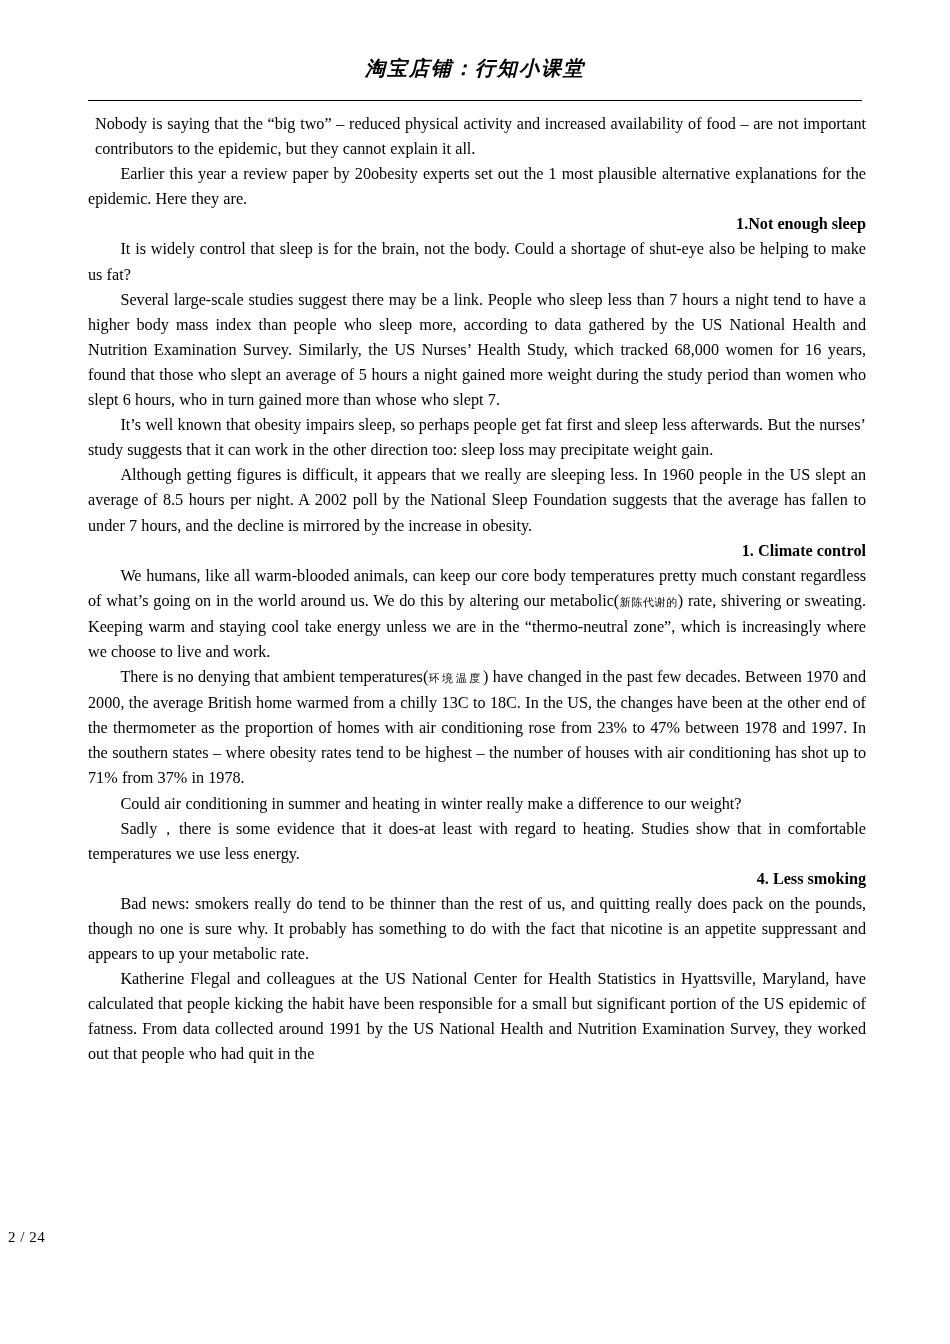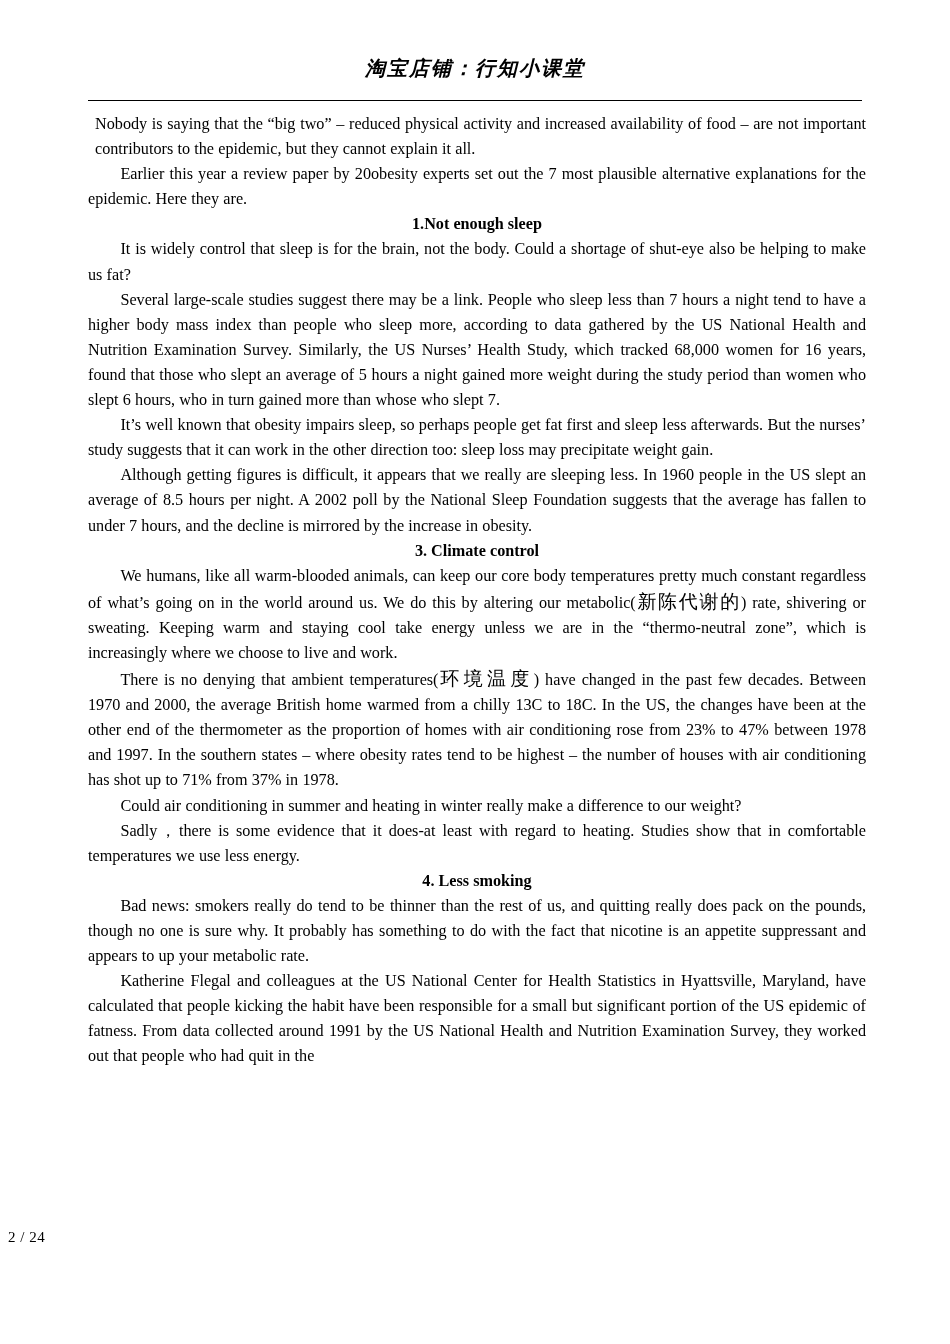--- a/index.html
+++ b/index.html
@@ -70,27 +70,27 @@
   p.para.noindent {
     text-indent: 0;
     margin-left: 7px;
   }
 
   h2.heading {
     margin: 0;
     font-size: 16.2px;
     line-height: 25.1px;
     font-weight: 700;
-    text-align: center;
+    text-align: right;
     text-indent: 0;
   }
 
   .cn {
     font-family: "DejaVu Sans", "Liberation Sans", sans-serif;
-    font-size: 19px;
+    font-size: 11px;
   }
   .cn.spaced {
     letter-spacing: 2.6px;
   }
 
   
   .footer {
     position: absolute;
     left: 8px;
     top: 1228px;
@@ -108,27 +108,27 @@
 
 <div class="page">
 
   <div class="header">
     <div class="header-title">淘宝店铺：行知小课堂</div>
   </div>
   <div class="header-rule"></div>
 
   <div class="content">
       <p class="para noindent" id="para-intro-1">Nobody is saying that the “big two” – reduced physical activity and increased availability of food – are not important contributors to the epidemic, but they cannot explain it all.</p>
-      <p class="para" id="para-intro-2">Earlier this year a review paper by 20obesity experts set out the 7 most plausible alternative explanations for the epidemic. Here they are.</p>
+      <p class="para" id="para-intro-2">Earlier this year a review paper by 20obesity experts set out the 1 most plausible alternative explanations for the epidemic. Here they are.</p>
       <h2 class="heading" id="heading-1">1.Not enough sleep</h2>
       <p class="para" id="para-sleep-1">It is widely control that sleep is for the brain, not the body. Could a shortage of shut-eye also be helping to make us fat?</p>
       <p class="para" id="para-sleep-2">Several large-scale studies suggest there may be a link. People who sleep less than 7 hours a night tend to have a higher body mass index than people who sleep more, according to data gathered by the US National Health and Nutrition Examination Survey. Similarly, the US Nurses’ Health Study, which tracked 68,000 women for 16 years, found that those who slept an average of 5 hours a night gained more weight during the study period than women who slept 6 hours, who in turn gained more than whose who slept 7.</p>
       <p class="para" id="para-sleep-3">It’s well known that obesity impairs sleep, so perhaps people get fat first and sleep less afterwards. But the nurses’ study suggests that it can work in the other direction too: sleep loss may precipitate weight gain.</p>
       <p class="para" id="para-sleep-4">Although getting figures is difficult, it appears that we really are sleeping less. In 1960 people in the US slept an average of 8.5 hours per night. A 2002 poll by the National Sleep Foundation suggests that the average has fallen to under 7 hours, and the decline is mirrored by the increase in obesity.</p>
-      <h2 class="heading" id="heading-2">3. Climate control</h2>
+      <h2 class="heading" id="heading-2">1. Climate control</h2>
       <p class="para" id="para-climate-1">We humans, like all warm-blooded animals, can keep our core body temperatures pretty much constant regardless of what’s going on in the world around us. We do this by altering our metabolic(<span class="cn">新陈代谢的</span>) rate, shivering or sweating. Keeping warm and staying cool take energy unless we are in the “thermo-neutral zone”, which is increasingly where we choose to live and work.</p>
       <p class="para" id="para-climate-2">There is no denying that ambient temperatures(<span class="cn spaced">环境温度</span>) have changed in the past few decades. Between 1970 and 2000, the average British home warmed from a chilly 13C to 18C. In the US, the changes have been at the other end of the thermometer as the proportion of homes with air conditioning rose from 23% to 47% between 1978 and 1997. In the southern states – where obesity rates tend to be highest – the number of houses with air conditioning has shot up to 71% from 37% in 1978.</p>
       <p class="para" id="para-climate-3">Could air conditioning in summer and heating in winter really make a difference to our weight?</p>
       <p class="para" id="para-climate-4">Sadly，there is some evidence that it does-at least with regard to heating. Studies show that in comfortable temperatures we use less energy.</p>
       <h2 class="heading" id="heading-3">4. Less smoking</h2>
       <p class="para" id="para-smoking-1">Bad news: smokers really do tend to be thinner than the rest of us, and quitting really does pack on the pounds, though no one is sure why. It probably has something to do with the fact that nicotine is an appetite suppressant and appears to up your metabolic rate.</p>
       <p class="para" id="para-smoking-2">Katherine Flegal and colleagues at the US National Center for Health Statistics in Hyattsville, Maryland, have calculated that people kicking the habit have been responsible for a small but significant portion of the US epidemic of fatness. From data collected around 1991 by the US National Health and Nutrition Examination Survey, they worked out that people who had quit in the</p>
     </div>
 
   <div class="footer">

